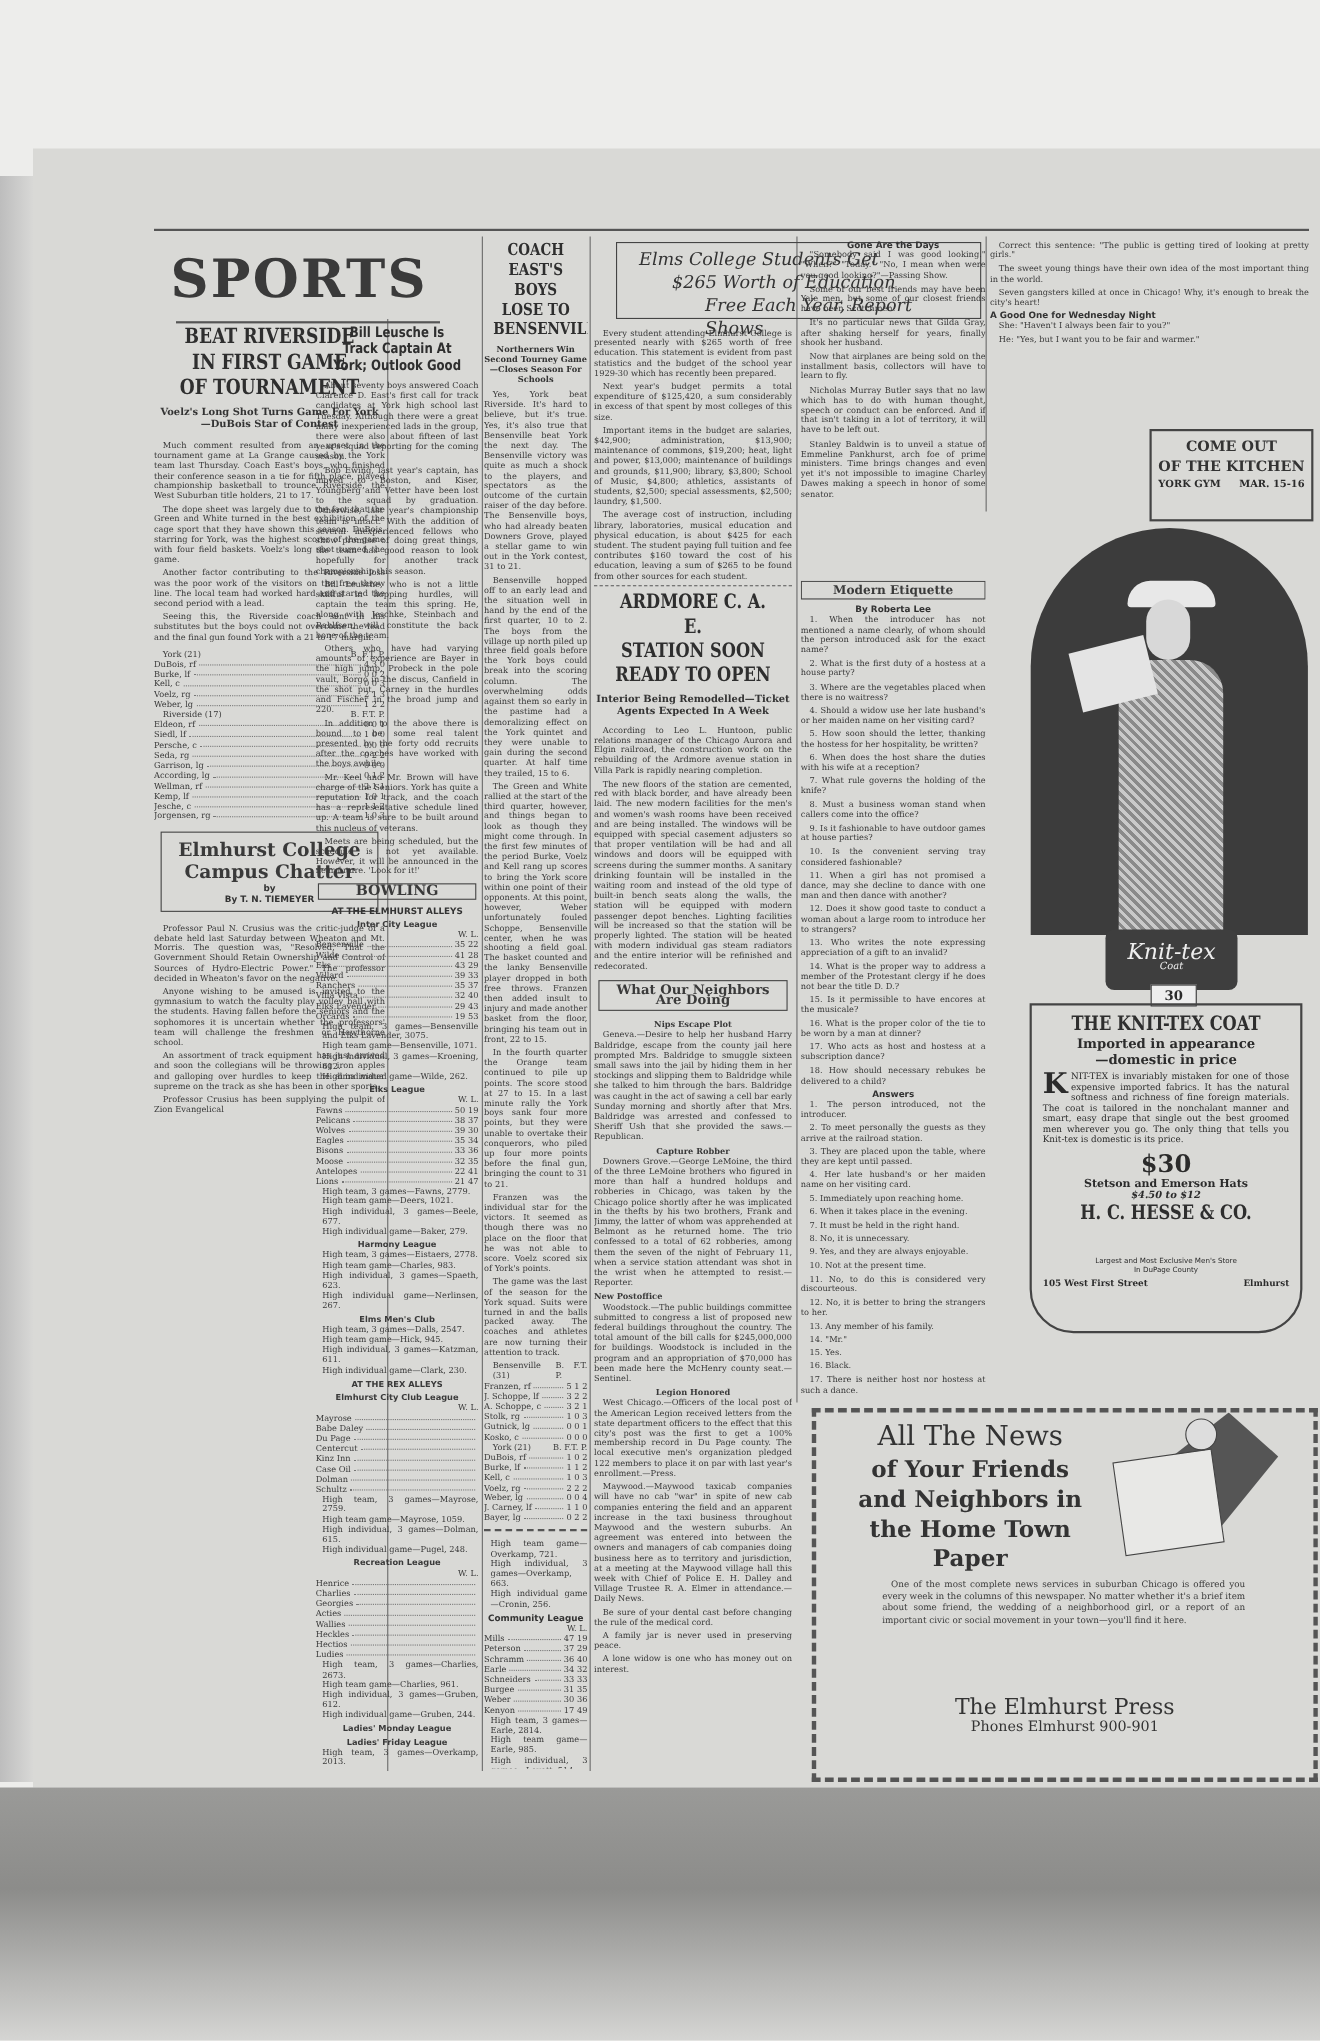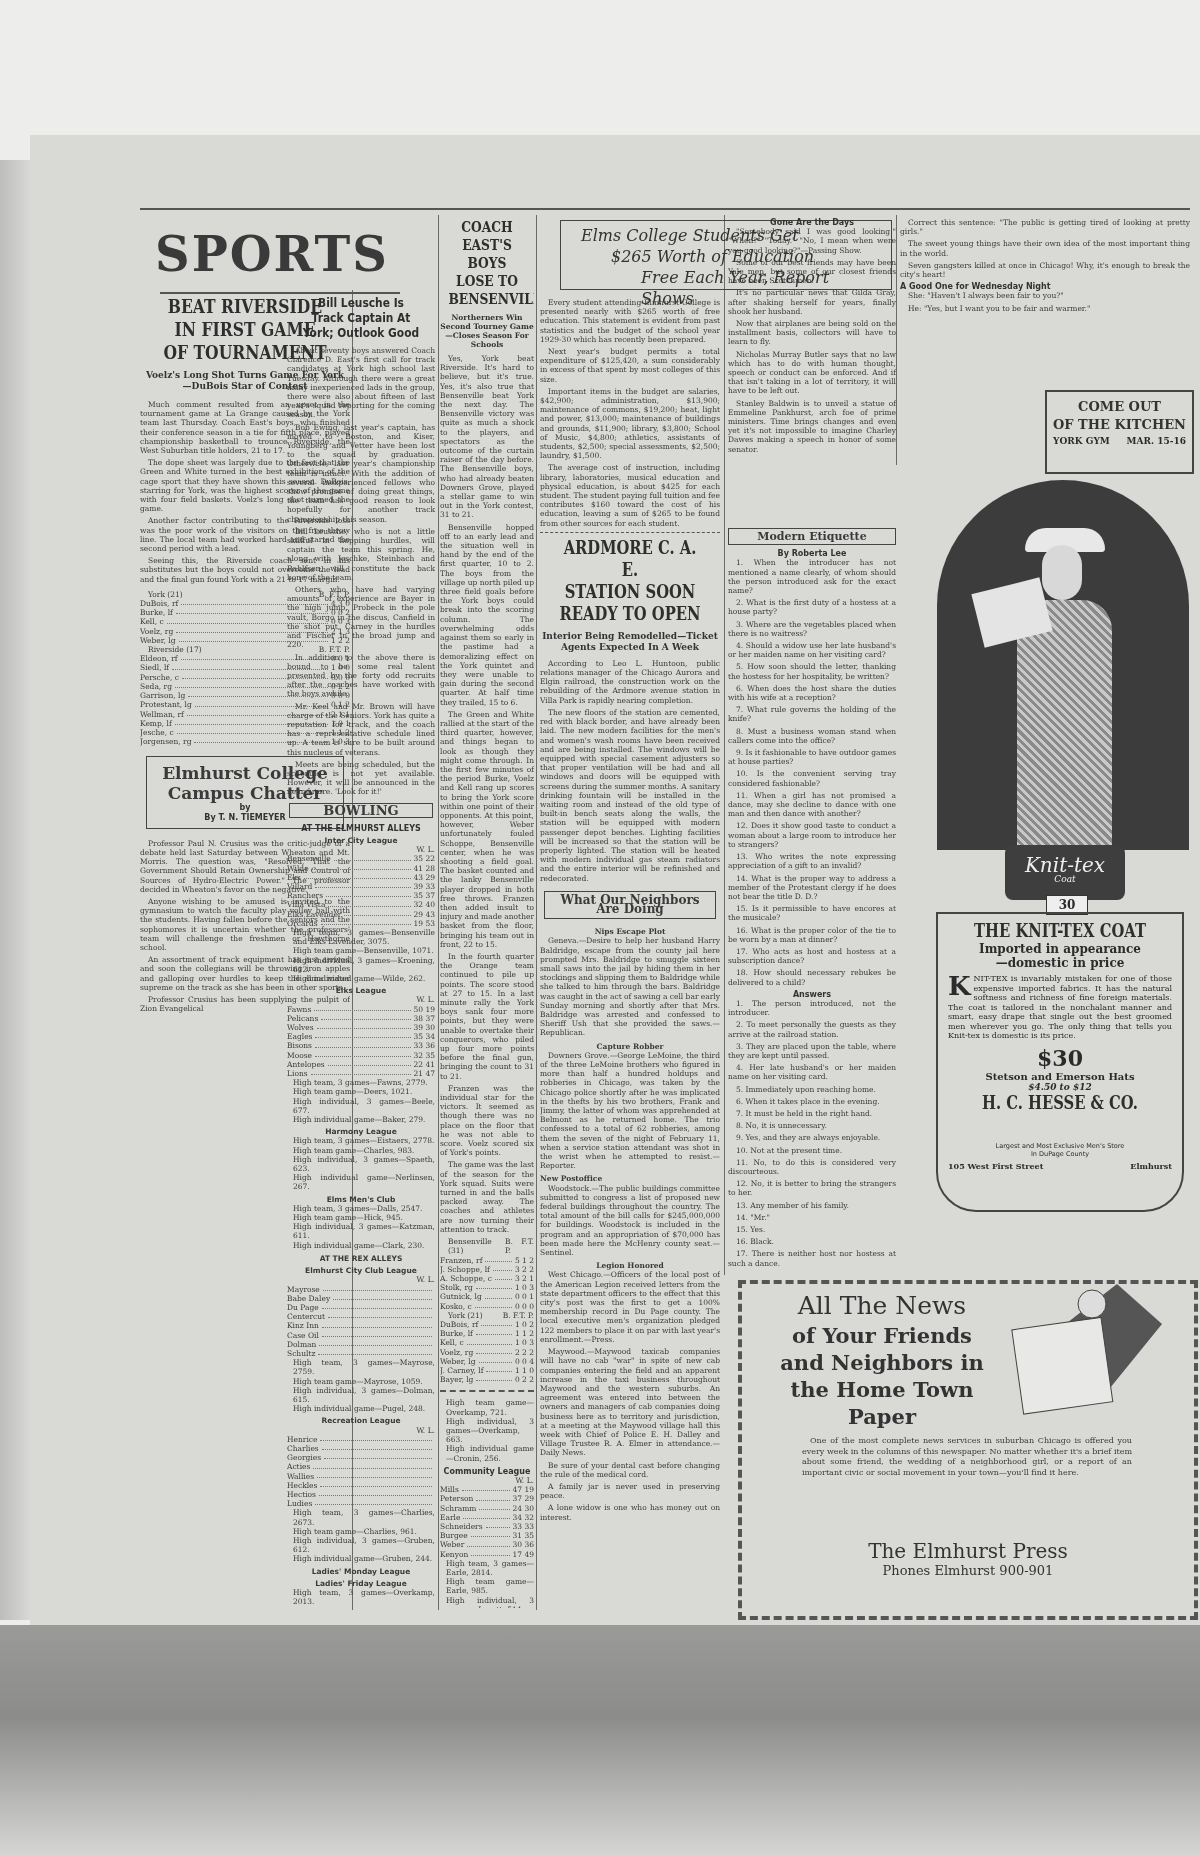--- a/index.html
+++ b/index.html
@@ -112,21 +112,21 @@
         <span>Seda, rg</span>
         <span class="dots"></span>
         <span>0  2  2</span>
       </div>
       <div class="row">
         <span>Garrison, lg</span>
         <span class="dots"></span>
         <span>0  0  0</span>
       </div>
       <div class="row">
-        <span>Protestant, lg</span>
+        <span>According, lg</span>
         <span class="dots"></span>
         <span>0  1  2</span>
       </div>
       <div class="row">
         <span>Wellman, rf</span>
         <span class="dots"></span>
         <span>2  1  1</span>
       </div>
       <div class="row">
         <span>Kemp, lf</span>
@@ -479,21 +479,21 @@
         <span>47  19</span>
       </div>
       <div class="row">
         <span>Peterson</span>
         <span class="dots"></span>
         <span>37  29</span>
       </div>
       <div class="row">
         <span>Schramm</span>
         <span class="dots"></span>
-        <span>24  30</span>
+        <span>36  40</span>
       </div>
       <div class="row">
         <span>Earle</span>
         <span class="dots"></span>
         <span>34  32</span>
       </div>
       <div class="row">
         <span>Schneiders</span>
         <span class="dots"></span>
         <span>33  33</span>

